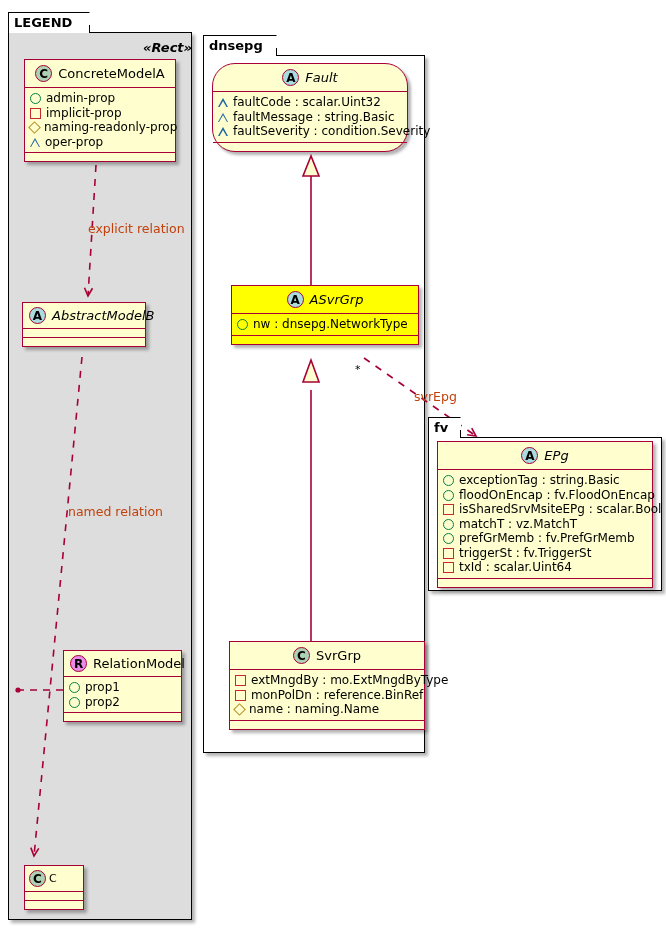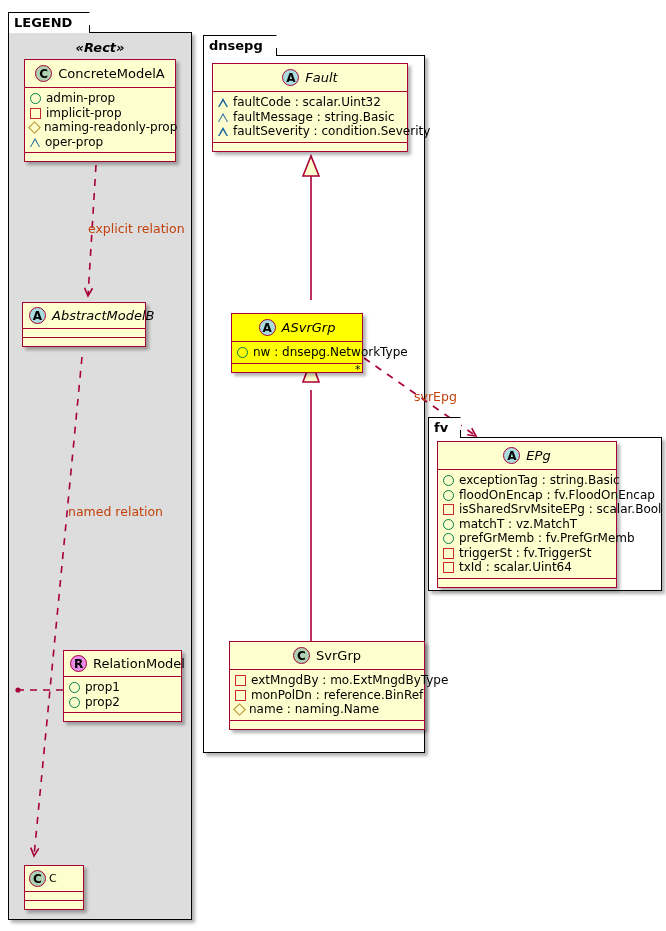--- a/index.html
+++ b/index.html
@@ -50,21 +50,21 @@
     font-size:12px;line-height:14.5px;
   }
   .cls.hl .cls-attrs{background:#FFFF00;}
   .cls-ops{height:8px;}
   .cls.hl .cls-ops{background:#FFFF00;}
   .attr{white-space:nowrap;display:block;height:14.5px;}
   .attr-txt{display:inline-block;vertical-align:middle;padding-left:5px;}
 
   
   .stereo{
-    position:absolute;left:0;right:0;text-align:center;
+    position:absolute;left:0;right:0;text-align:right;
     font-style:italic;font-weight:bold;font-size:13px;color:#000;
   }
   .cicon{
     display:inline-block;vertical-align:middle;width:17px;height:17px;
     border-radius:50%;line-height:17px;text-align:center;
     font-weight:bold;font-size:12px;font-style:normal;
     box-sizing:border-box;
   }
   .cicon.c{background:#ADD1B2;border:1.2px solid #A80036;color:#000;}
   .cicon.a{background:#A9DCDF;border:1.2px solid #A80036;color:#000;}
@@ -148,33 +148,33 @@
     <div class="cls-ops"></div>
   </div>
 
   <div class="pkg pkg-white" style="left:203px;top:35px;width:222px;height:718px;">
     <div class="pkg-tab" style="width:74px;">
       <span>dnsepg</span>
     </div>
     <div class="pkg-body" style="left:0px;top:20px;width:222px;height:698px;"></div>
   </div>
 
-  <div class="cls" style="left:212px;top:63px;width:196px;">
+  <div class="cls" style="left:212px;top:63px;width:196px;border-radius:23px;">
     <div class="cls-head">
       <span class="cicon a">A</span><span class="cls-name italic">Fault</span>
     </div>
     <div class="cls-attrs">
       <span class="attr"><span class="vm prot"></span><span class="attr-txt">faultCode : scalar.Uint32</span></span>
       <span class="attr"><span class="vm prot"></span><span class="attr-txt">faultMessage : string.Basic</span></span>
       <span class="attr"><span class="vm prot"></span><span class="attr-txt">faultSeverity : condition.Severity</span></span>
     </div>
     <div class="cls-ops"></div>
   </div>
 
-  <div class="cls hl" style="left:231px;top:313px;width:132px;">
+  <div class="cls hl" style="left:231px;top:285px;width:188px;">
     <div class="cls-head">
       <span class="cicon a">A</span><span class="cls-name italic">ASvrGrp</span>
     </div>
     <div class="cls-attrs">
       <span class="attr"><span class="vm pub"></span><span class="attr-txt">nw : dnsepg.NetworkType</span></span>
     </div>
     <div class="cls-ops"></div>
   </div>
 
   <div class="cls" style="left:229px;top:641px;width:196px;">
@@ -189,21 +189,21 @@
     <div class="cls-ops"></div>
   </div>
 
   <div class="pkg pkg-white" style="left:428px;top:417px;width:234px;height:174px;">
     <div class="pkg-tab" style="width:33px;">
       <span>fv</span>
     </div>
     <div class="pkg-body" style="left:0px;top:20px;width:234px;height:154px;"></div>
   </div>
 
-  <div class="cls" style="left:437px;top:441px;width:180px;">
+  <div class="cls" style="left:437px;top:441px;width:216px;">
     <div class="cls-head">
       <span class="cicon a">A</span><span class="cls-name italic">EPg</span>
     </div>
     <div class="cls-attrs">
       <span class="attr"><span class="vm pub"></span><span class="attr-txt">exceptionTag : string.Basic</span></span>
       <span class="attr"><span class="vm pub"></span><span class="attr-txt">floodOnEncap : fv.FloodOnEncap</span></span>
       <span class="attr"><span class="vm priv"></span><span class="attr-txt">isSharedSrvMsiteEPg : scalar.Bool</span></span>
       <span class="attr"><span class="vm pub"></span><span class="attr-txt">matchT : vz.MatchT</span></span>
       <span class="attr"><span class="vm pub"></span><span class="attr-txt">prefGrMemb : fv.PrefGrMemb</span></span>
       <span class="attr"><span class="vm priv"></span><span class="attr-txt">triggerSt : fv.TriggerSt</span></span>

